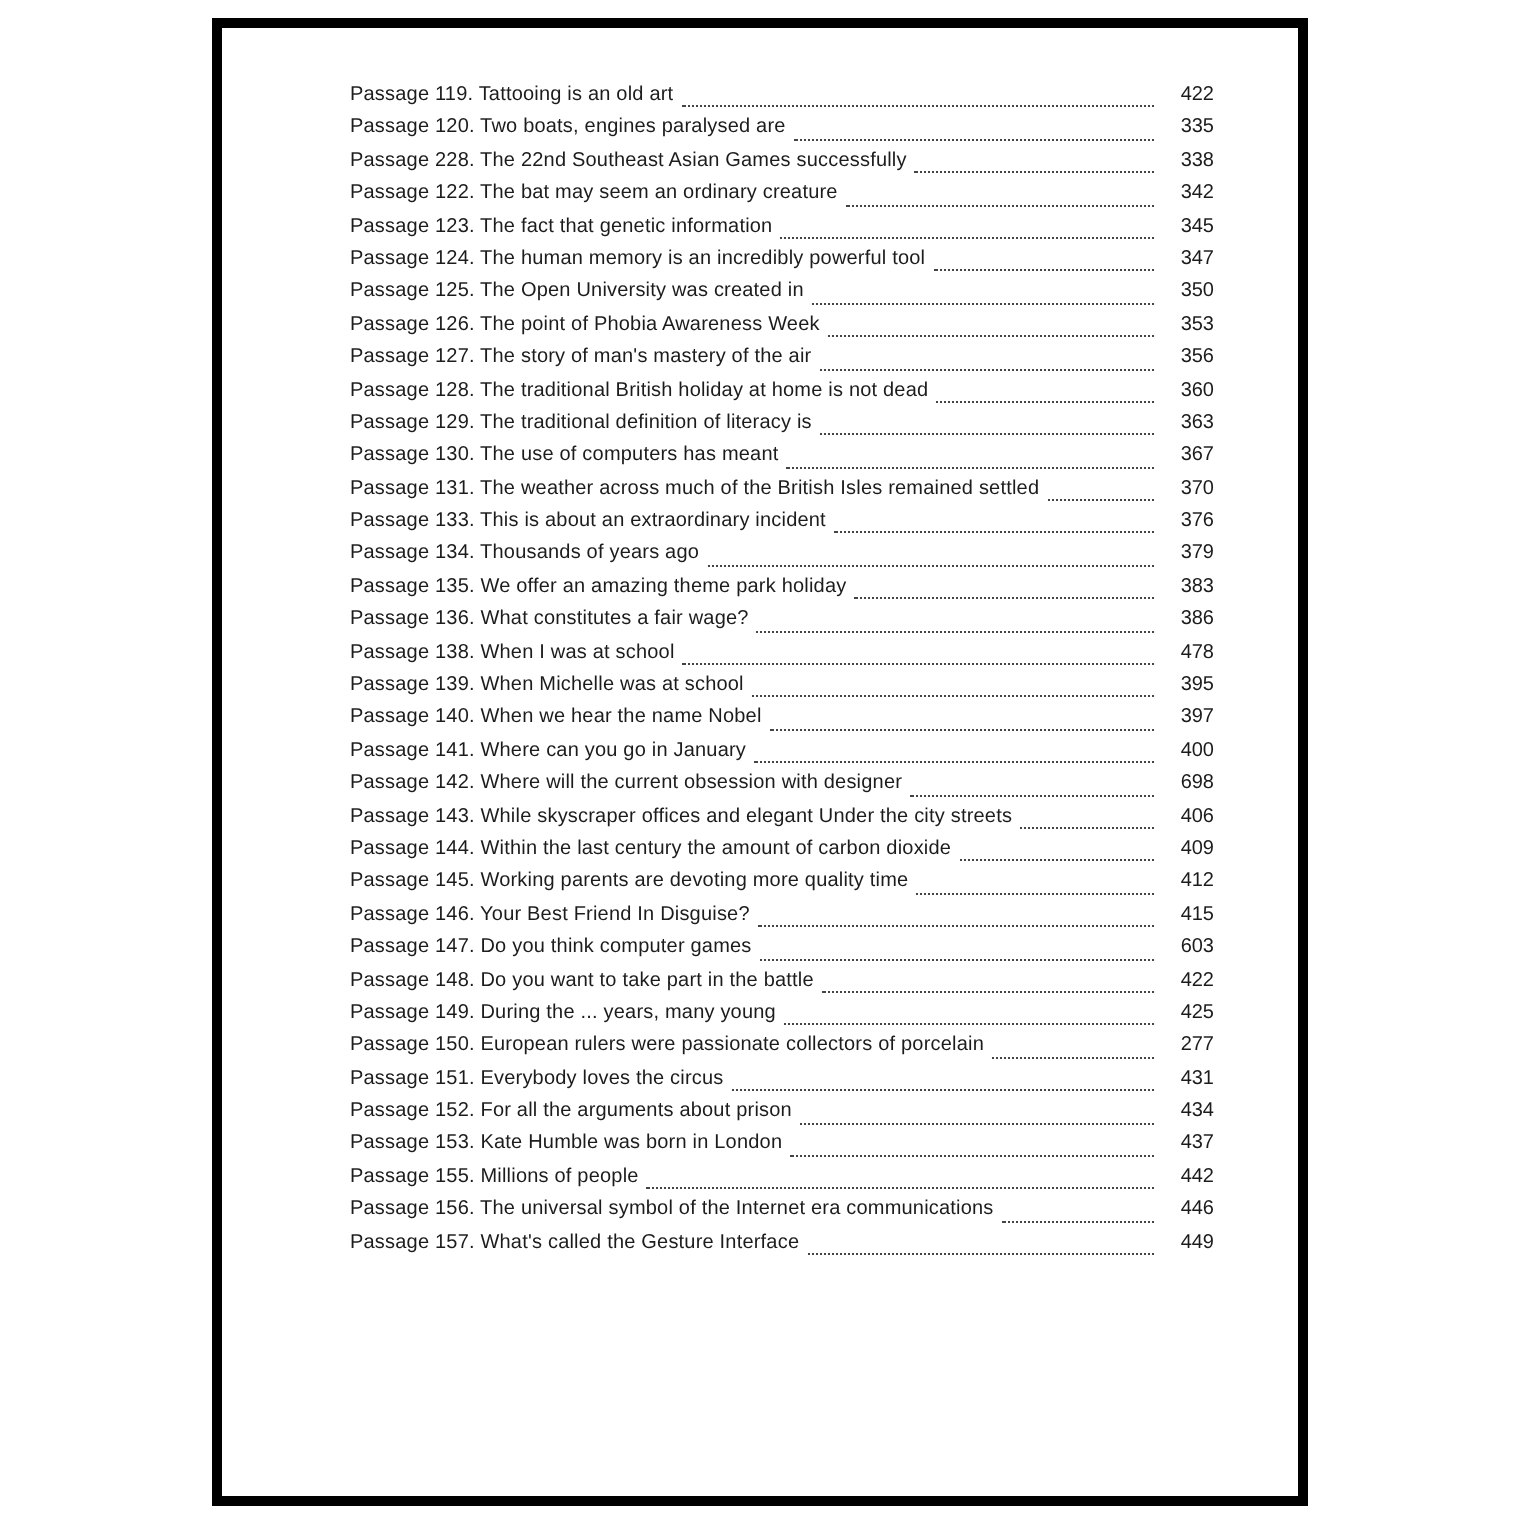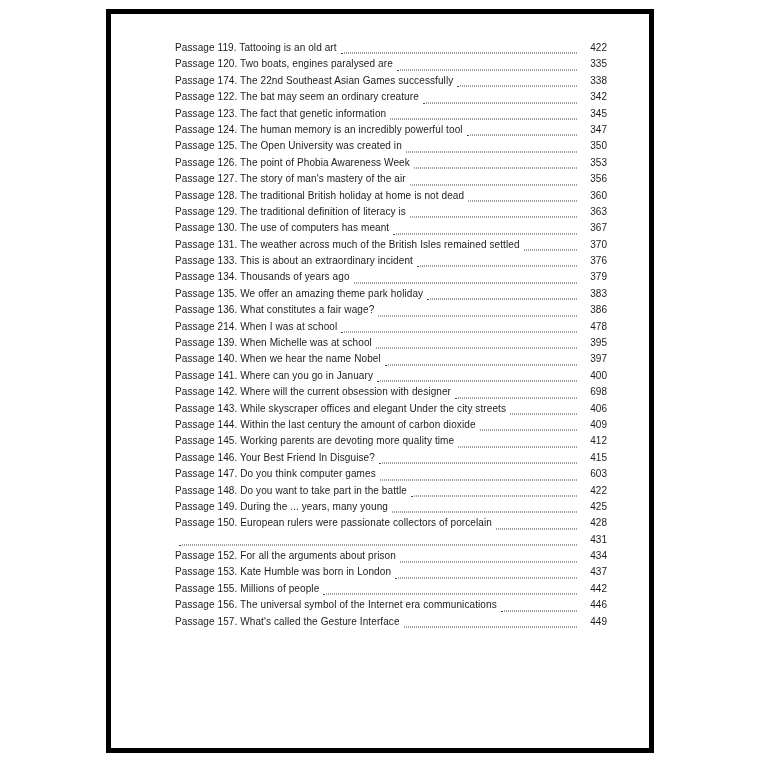--- a/index.html
+++ b/index.html
@@ -69,21 +69,21 @@
             <span class="toc-label">Passage 119. Tattooing is an old art</span>
             <span class="toc-leader"></span>
             <span class="toc-page">422</span>
           </div>
           <div class="toc-row">
             <span class="toc-label">Passage 120. Two boats, engines paralysed are</span>
             <span class="toc-leader"></span>
             <span class="toc-page">335</span>
           </div>
           <div class="toc-row">
-            <span class="toc-label">Passage 174. The 22nd Southeast Asian Games successfully</span>
+            <span class="toc-label">Passage 228. The 22nd Southeast Asian Games successfully</span>
             <span class="toc-leader"></span>
             <span class="toc-page">338</span>
           </div>
           <div class="toc-row">
             <span class="toc-label">Passage 122. The bat may seem an ordinary creature</span>
             <span class="toc-leader"></span>
             <span class="toc-page">342</span>
           </div>
           <div class="toc-row">
             <span class="toc-label">Passage 123. The fact that genetic information</span>
@@ -144,21 +144,21 @@
             <span class="toc-label">Passage 135. We offer an amazing theme park holiday</span>
             <span class="toc-leader"></span>
             <span class="toc-page">383</span>
           </div>
           <div class="toc-row">
             <span class="toc-label">Passage 136. What constitutes a fair wage?</span>
             <span class="toc-leader"></span>
             <span class="toc-page">386</span>
           </div>
           <div class="toc-row">
-            <span class="toc-label">Passage 214. When I was at school</span>
+            <span class="toc-label">Passage 138. When I was at school</span>
             <span class="toc-leader"></span>
             <span class="toc-page">478</span>
           </div>
           <div class="toc-row">
             <span class="toc-label">Passage 139. When Michelle was at school</span>
             <span class="toc-leader"></span>
             <span class="toc-page">395</span>
           </div>
           <div class="toc-row">
             <span class="toc-label">Passage 140. When we hear the name Nobel</span>
@@ -206,23 +206,24 @@
             <span class="toc-page">422</span>
           </div>
           <div class="toc-row">
             <span class="toc-label">Passage 149. During the ... years, many young</span>
             <span class="toc-leader"></span>
             <span class="toc-page">425</span>
           </div>
           <div class="toc-row">
             <span class="toc-label">Passage 150. European rulers were passionate collectors of porcelain</span>
             <span class="toc-leader"></span>
-            <span class="toc-page">428</span>
-          </div>
-          <div class="toc-row">
+            <span class="toc-page">277</span>
+          </div>
+          <div class="toc-row">
+            <span class="toc-label">Passage 151. Everybody loves the circus</span>
             <span class="toc-leader"></span>
             <span class="toc-page">431</span>
           </div>
           <div class="toc-row">
             <span class="toc-label">Passage 152. For all the arguments about prison</span>
             <span class="toc-leader"></span>
             <span class="toc-page">434</span>
           </div>
           <div class="toc-row">
             <span class="toc-label">Passage 153. Kate Humble was born in London</span>

